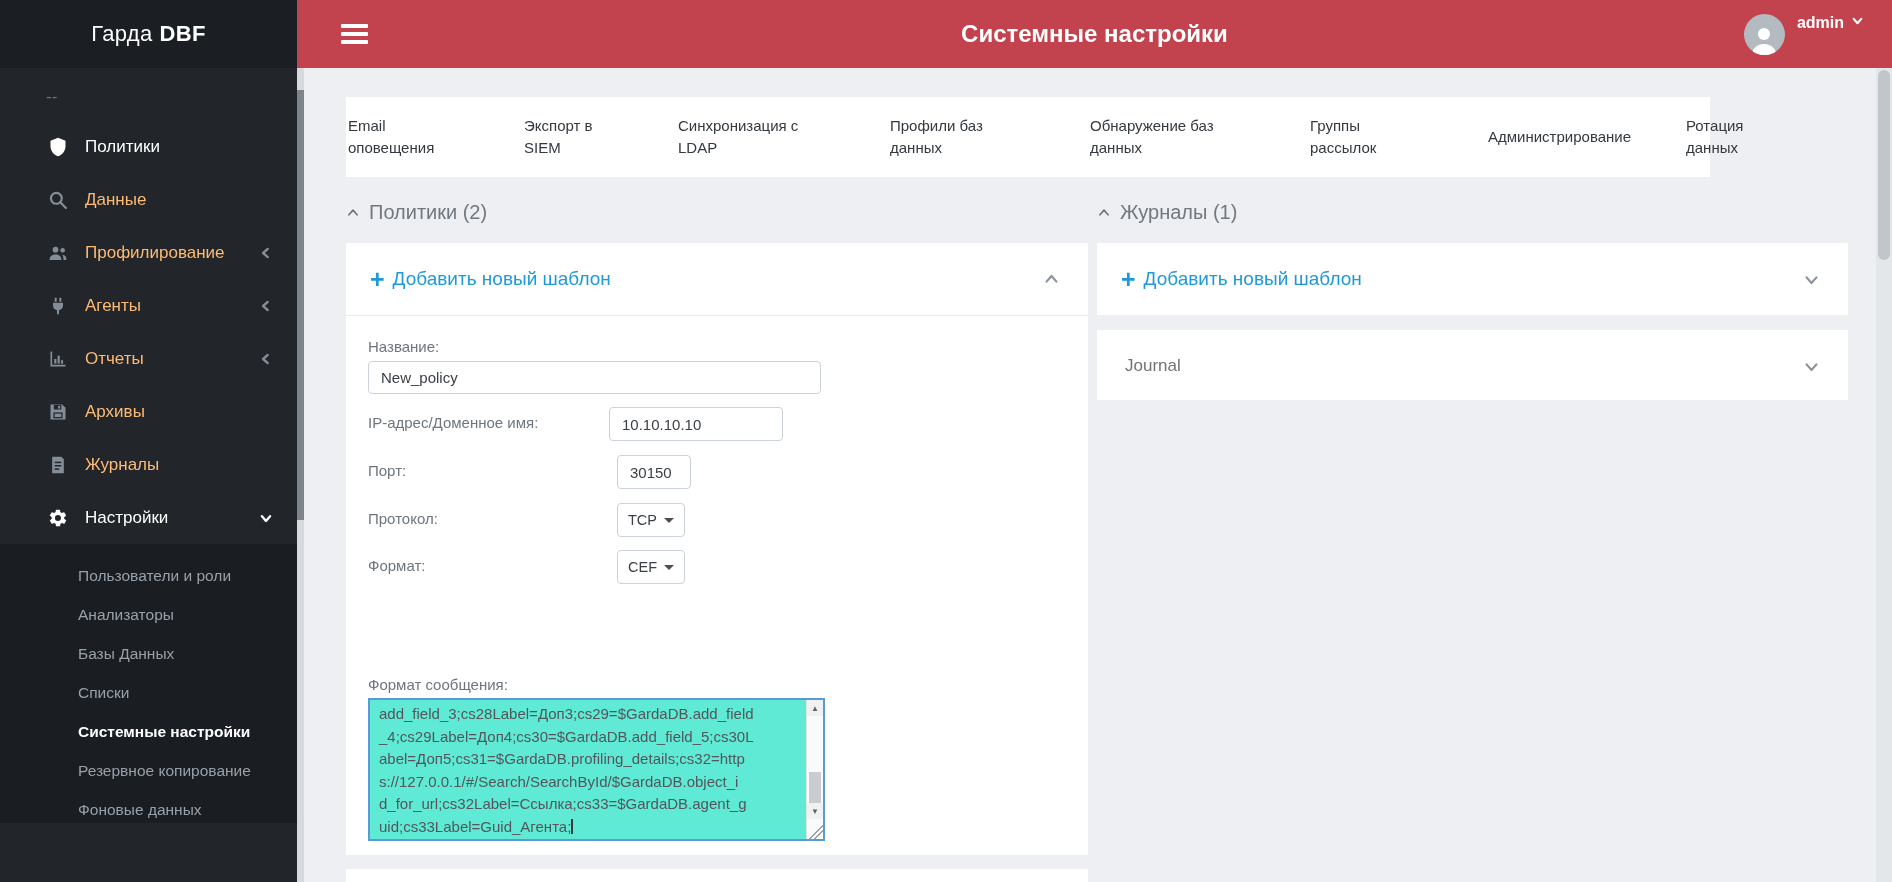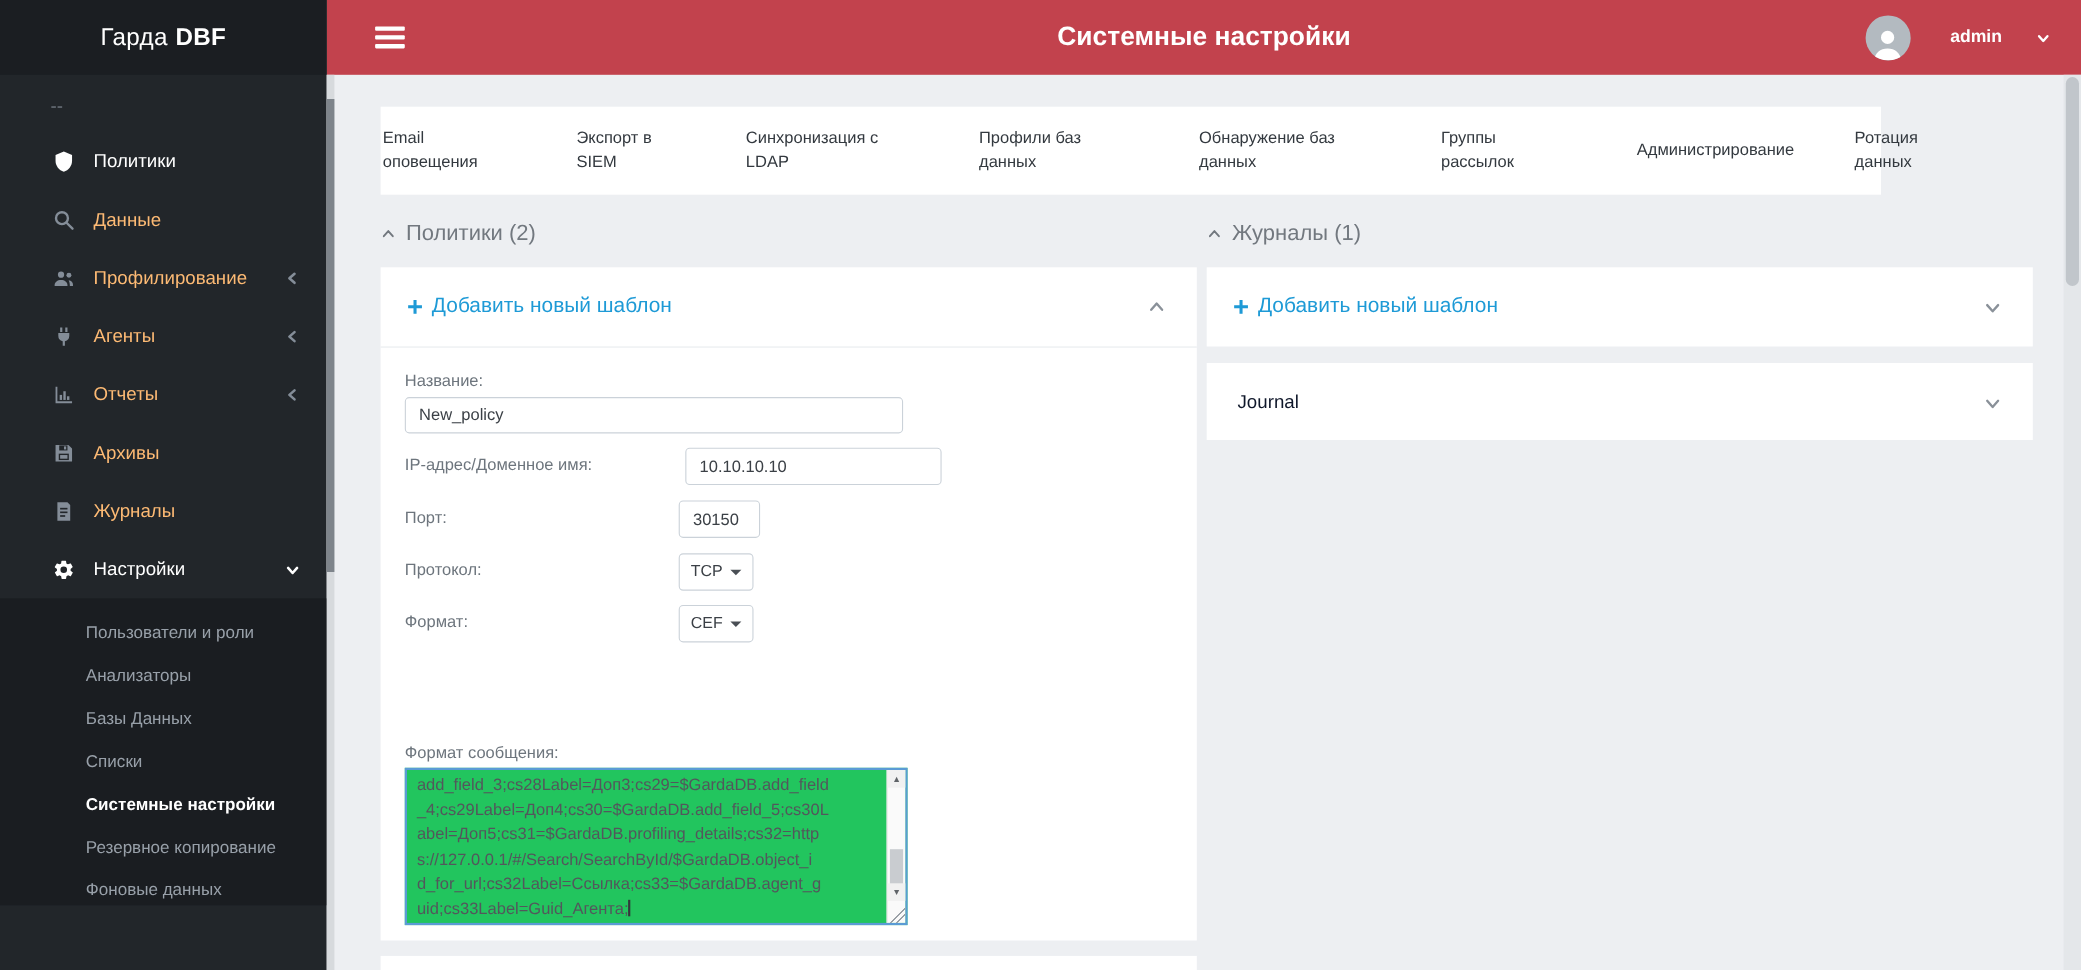--- a/index.html
+++ b/index.html
@@ -26,21 +26,21 @@
   .sitem{height:39px;display:flex;align-items:center;padding-left:78px;color:#98a0a9;font-size:15.5px;cursor:pointer;}
   .sitem.active{color:#fff;font-weight:700;}
   .side-scroll{position:absolute;left:297px;top:68px;width:7px;height:814px;background:#d7dadd;z-index:4;}
   .side-scroll .thumb{position:absolute;left:0;top:22px;width:7px;height:430px;background:#7e848b;}
 
   
   .topbar{position:absolute;left:297px;top:0;right:0;height:68px;background:var(--accent-red);display:flex;align-items:center;z-index:2;}
   .burger{margin-left:44px;width:27px;cursor:pointer;}
   .burger div{height:4px;background:#fff;margin:4px 0;border-radius:1px;}
   .topbar-title{position:absolute;left:0;right:0;text-align:center;color:#fff;font-size:24px;font-weight:700;pointer-events:none;}
-  .userbox{margin-left:auto;display:flex;align-items:center;margin-right:28px;cursor:pointer;z-index:1;gap:24px;}
+  .userbox{margin-left:auto;display:flex;align-items:flex-start;margin-right:28px;cursor:pointer;z-index:1;}
   .avatar{width:41px;height:41px;border-radius:50%;background:#b3bac0;display:flex;align-items:flex-end;justify-content:center;overflow:hidden;margin-right:12px;}
   .avatar svg{width:26px;height:30px;}
   .username{color:#fff;font-weight:700;font-size:16px;margin-right:7px;}
   .userbox svg.chev{width:13px;height:13px;}
 
   
   .page-scroll{position:absolute;right:0;top:68px;width:16px;height:814px;background:#e4e7ea;z-index:2;}
   .page-scroll .thumb{position:absolute;left:2px;top:2px;width:12px;height:190px;background:#c1c6cb;border-radius:6px;}
 
   
@@ -59,37 +59,37 @@
   .addrow .addlbl{color:var(--accent-blue);font-size:19px;}
   .addrow .rowchev{margin-left:auto;display:flex;}
   .addrow .rowchev svg{width:17px;height:17px;}
   .divider{position:absolute;left:0;right:0;top:72px;height:1px;background:#e8ebee;}
 
   .flabel{position:absolute;color:#6d757d;font-size:15px;}
   .tinput{position:absolute;border:1px solid #cbd2d9;border-radius:4px;font-family:"Liberation Sans",sans-serif;font-size:15px;color:#3b4046;padding:0 12px;background:#fff;}
   .selbox{position:absolute;border:1px solid #cbd2d9;border-radius:4px;height:34px;display:flex;align-items:center;justify-content:center;font-size:14.5px;color:#3b4046;cursor:pointer;background:#fff;}
   .selbox .dcar{margin-left:7px;width:0;height:0;border-left:5px solid transparent;border-right:5px solid transparent;border-top:5px solid #4a4f55;}
 
-  .msgbox{position:absolute;left:22px;top:383px;width:457px;height:143px;border:2px solid #5b9bd5;background:#22c55e;display:flex;}
+  .msgbox{position:absolute;left:22px;top:383px;width:457px;height:143px;border:2px solid #5b9bd5;background:#5eead4;display:flex;}
   .msgtext{flex:1;padding:3px 4px 3px 9px;font-size:15px;line-height:22.5px;color:#53575c;white-space:pre-wrap;word-break:break-all;overflow:hidden;}
   .msgtext::after{content:"";display:inline-block;width:1.5px;height:15px;background:#33373b;vertical-align:-2px;}
   .msgscroll{width:17px;position:relative;background:#fafafa;border-left:1px solid #e4e4e4;flex:none;}
   .msgscroll .arr{position:absolute;left:0;width:16px;height:16px;display:flex;align-items:center;justify-content:center;font-size:8px;color:#606468;background:#f1f1f1;cursor:pointer;}
   .msgscroll .arr.up{top:0;}
   .msgscroll .arr.down{bottom:20px;}
   .msgscroll .sthumb{position:absolute;left:2px;top:72px;width:12px;height:32px;background:#c9ccd0;cursor:pointer;}
   .grip{position:absolute;right:0;bottom:0;width:15px;height:15px;cursor:nwse-resize;background:
     linear-gradient(135deg,transparent 0 52%,#9aa0a6 52% 58%,transparent 58% 70%,#9aa0a6 70% 76%,transparent 76%);}
 
   .btn{position:absolute;height:33px;border:none;border-radius:4px;font-family:"Liberation Sans",sans-serif;font-size:15px;cursor:pointer;}
   .btn-apply{left:22px;top:556px;width:108px;background:#1896d2;color:#fff;}
   .btn-cancel{right:26px;top:556px;width:99px;background:#ccd3d9;color:#6f7981;}
 
   .journal-row{height:72px;display:flex;align-items:center;padding:0 28px;cursor:pointer;}
-  .journal-row .jlbl{color:#0f172a;font-size:17px;}
+  .journal-row .jlbl{color:#737373;font-size:17px;}
   .journal-row .rowchev{margin-left:auto;display:flex;}
   .journal-row .rowchev svg{width:17px;height:17px;}
 
   svg{display:block;}
 </style>
 </head>
 <body>
 
 <div id="app">
 
@@ -309,21 +309,21 @@
           </svg>
         </span>
     </div>
     <div class="divider"></div>
 
     <div style="position:relative">
       <span class="flabel" style="left:22px;top:23px">Название:</span>
       <input class="tinput" style="left: 22px; top: 46px; width: 453px; height: 33px;" value="New_policy">
 
       <span class="flabel" style="left:22px;top:99px">IP-адрес/Доменное имя:</span>
-      <input class="tinput" style="left: 277px; top: 92px; width: 233px; height: 34px;" value="10.10.10.10">
+      <input class="tinput" style="left: 263px; top: 92px; width: 174px; height: 34px;" value="10.10.10.10">
 
       <span class="flabel" style="left:22px;top:147px">Порт:</span>
       <input class="tinput" style="left: 271px; top: 140px; width: 74px; height: 34px;" value="30150">
 
       <span class="flabel" style="left:22px;top:195px">Протокол:</span>
       <div class="selbox" style="left:271px;top:188px;width:68px">
         <span>TCP</span>
           <span class="dcar"></span>
       </div>
 

